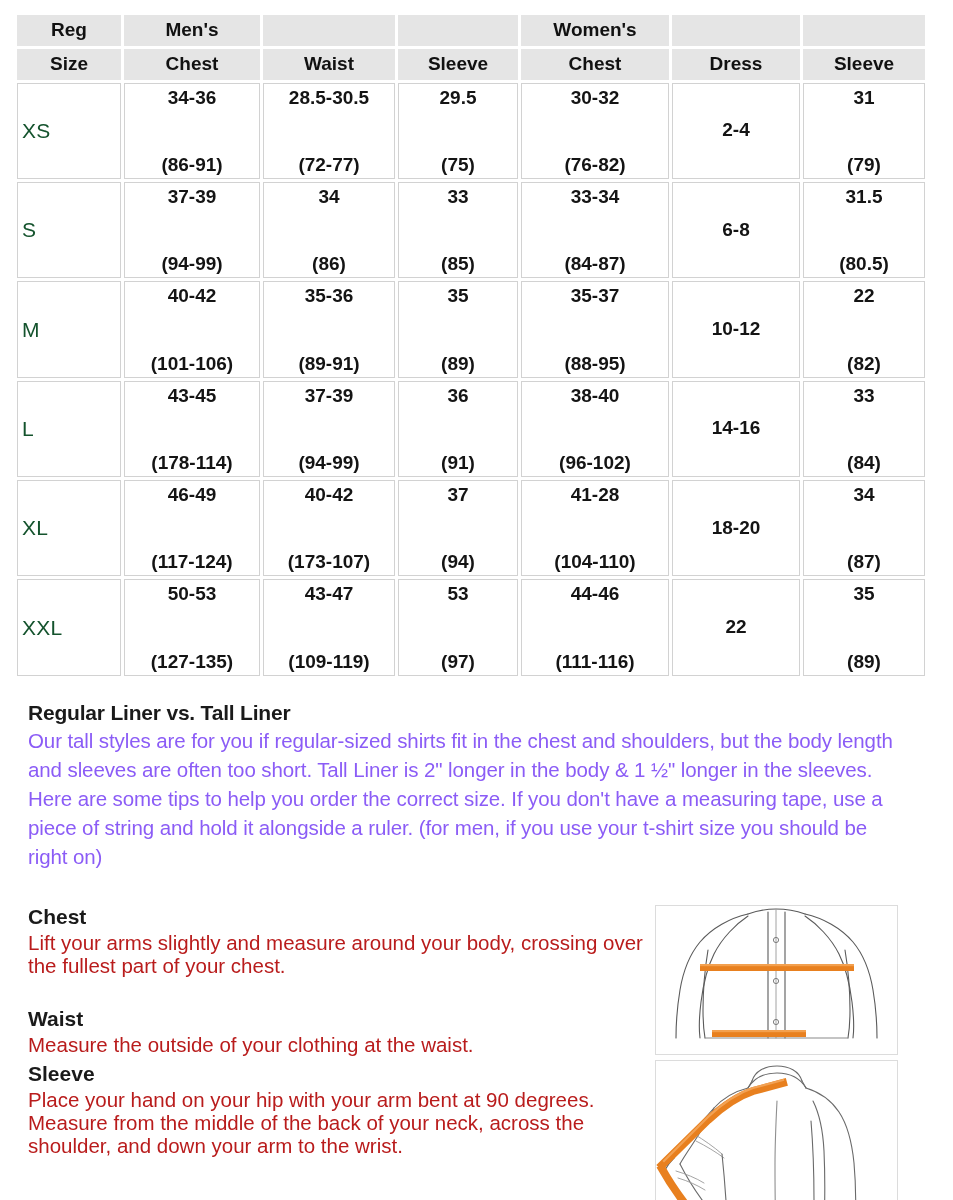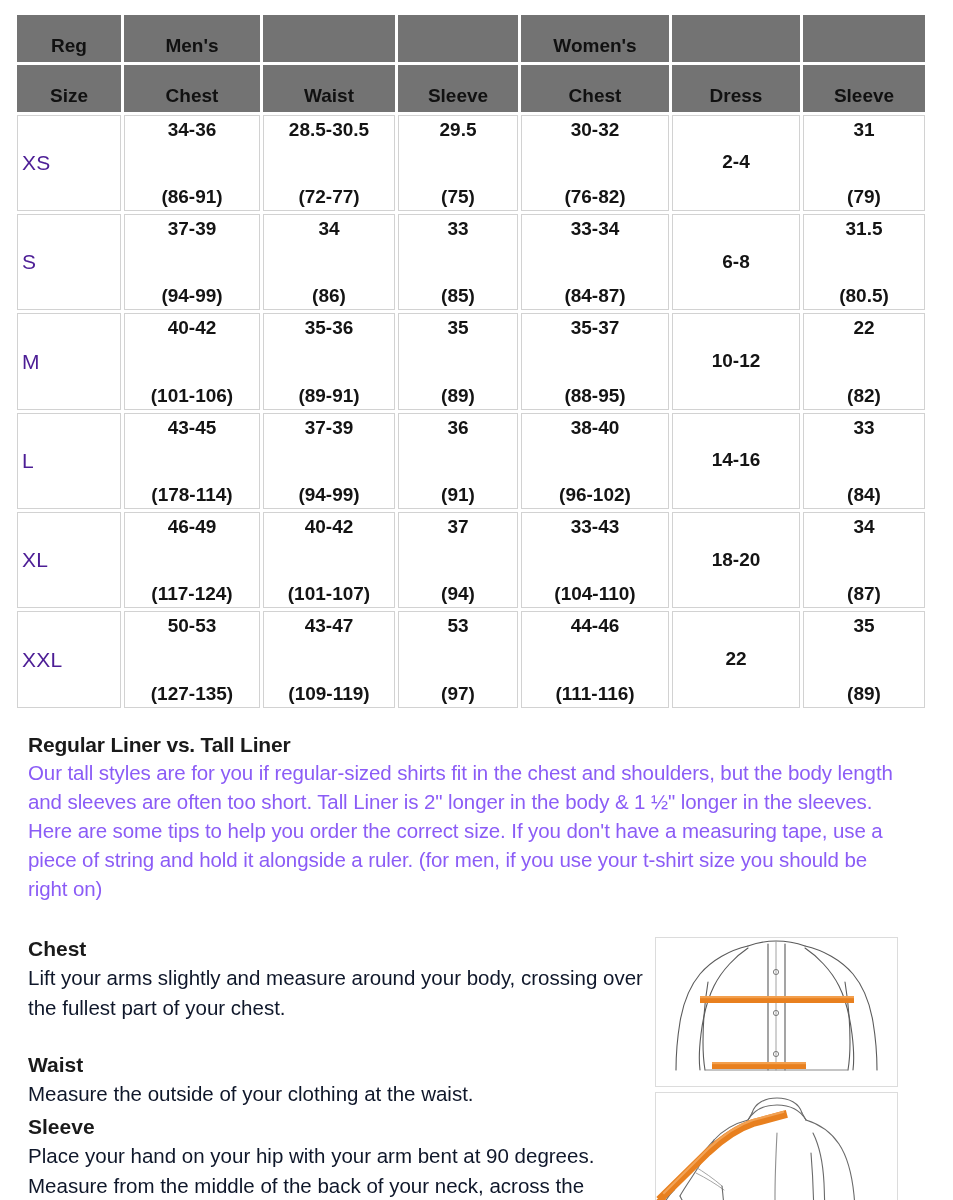--- a/index.html
+++ b/index.html
@@ -31,47 +31,47 @@
   }
   table.size-table col.c-size   { width: 104px; }
   table.size-table col.c-mchest { width: 136px; }
   table.size-table col.c-mwaist { width: 132px; }
   table.size-table col.c-msleev { width: 120px; }
   table.size-table col.c-wchest { width: 148px; }
   table.size-table col.c-dress  { width: 128px; }
   table.size-table col.c-wsleev { width: 122px; }
 
   .hdr-group th, .hdr-sub th {
-    background: #737373;
+    background: #e5e5e5;
     color: #111111;
     font-weight: bold;
     font-size: 19px;
     text-align: center;
-    padding: 20px 2px 5px 2px;
+    padding: 4px 2px 5px 2px;
     border: 0;
     line-height: 1.15;
     height: 22px;
     box-sizing: border-box;
   }
   .hdr-group th { height: 25px; }
   .hdr-sub th   { height: 26px; }
 
   table.size-table td {
     border: 1px solid #d2d2d2;
     background: #ffffff;
     height: 54px;
     vertical-align: middle;
     padding: 2px 4px;
     box-sizing: border-box;
   }
   td.size-cell {
     text-align: left;
     font-size: 21px;
     font-weight: normal;
-    color: #4c1d95;
+    color: #14532d;
     padding-left: 7px;
     letter-spacing: 0.2px;
   }
   td.meas-cell {
     text-align: center;
     font-weight: bold;
     font-size: 19px;
     color: #141414;
     line-height: 1.22;
   }
@@ -119,22 +119,22 @@
   }
   .lower-left h3 {
     margin: 0 0 2px 0;
     font-size: 21px;
     font-weight: bold;
     color: #1a1a1a;
   }
   .lower-left p {
     margin: 0;
     font-size: 20.5px;
-    line-height: 30px;
-    color: #0f172a;
+    line-height: 23px;
+    color: #b91c1c;
     max-width: 630px;
   }
   .gap-md { height: 30px; }
   .gap-sm { height: 6px; }
 
   .lower-right {
     flex: 1 1 auto;
     padding-right: 50px;
     box-sizing: border-box;
   }
@@ -221,23 +221,23 @@
         <td class="meas-cell"><span class="inch">37-39</span><span class="metric">(94-99)</span></td>
         <td class="meas-cell"><span class="inch">36</span><span class="metric">(91)</span></td>
         <td class="meas-cell"><span class="inch">38-40</span><span class="metric">(96-102)</span></td>
         <td class="meas-cell single">14-16</td>
         <td class="meas-cell"><span class="inch">33</span><span class="metric">(84)</span></td>
       </tr>
 
       <tr>
         <td class="size-cell">XL</td>
         <td class="meas-cell"><span class="inch">46-49</span><span class="metric">(117-124)</span></td>
-        <td class="meas-cell"><span class="inch">40-42</span><span class="metric">(101-107)</span></td>
+        <td class="meas-cell"><span class="inch">40-42</span><span class="metric">(173-107)</span></td>
         <td class="meas-cell"><span class="inch">37</span><span class="metric">(94)</span></td>
-        <td class="meas-cell"><span class="inch">33-43</span><span class="metric">(104-110)</span></td>
+        <td class="meas-cell"><span class="inch">41-28</span><span class="metric">(104-110)</span></td>
         <td class="meas-cell single">18-20</td>
         <td class="meas-cell"><span class="inch">34</span><span class="metric">(87)</span></td>
       </tr>
 
       <tr>
         <td class="size-cell">XXL</td>
         <td class="meas-cell"><span class="inch">50-53</span><span class="metric">(127-135)</span></td>
         <td class="meas-cell"><span class="inch">43-47</span><span class="metric">(109-119)</span></td>
         <td class="meas-cell"><span class="inch">53</span><span class="metric">(97)</span></td>
         <td class="meas-cell"><span class="inch">44-46</span><span class="metric">(111-116)</span></td>

